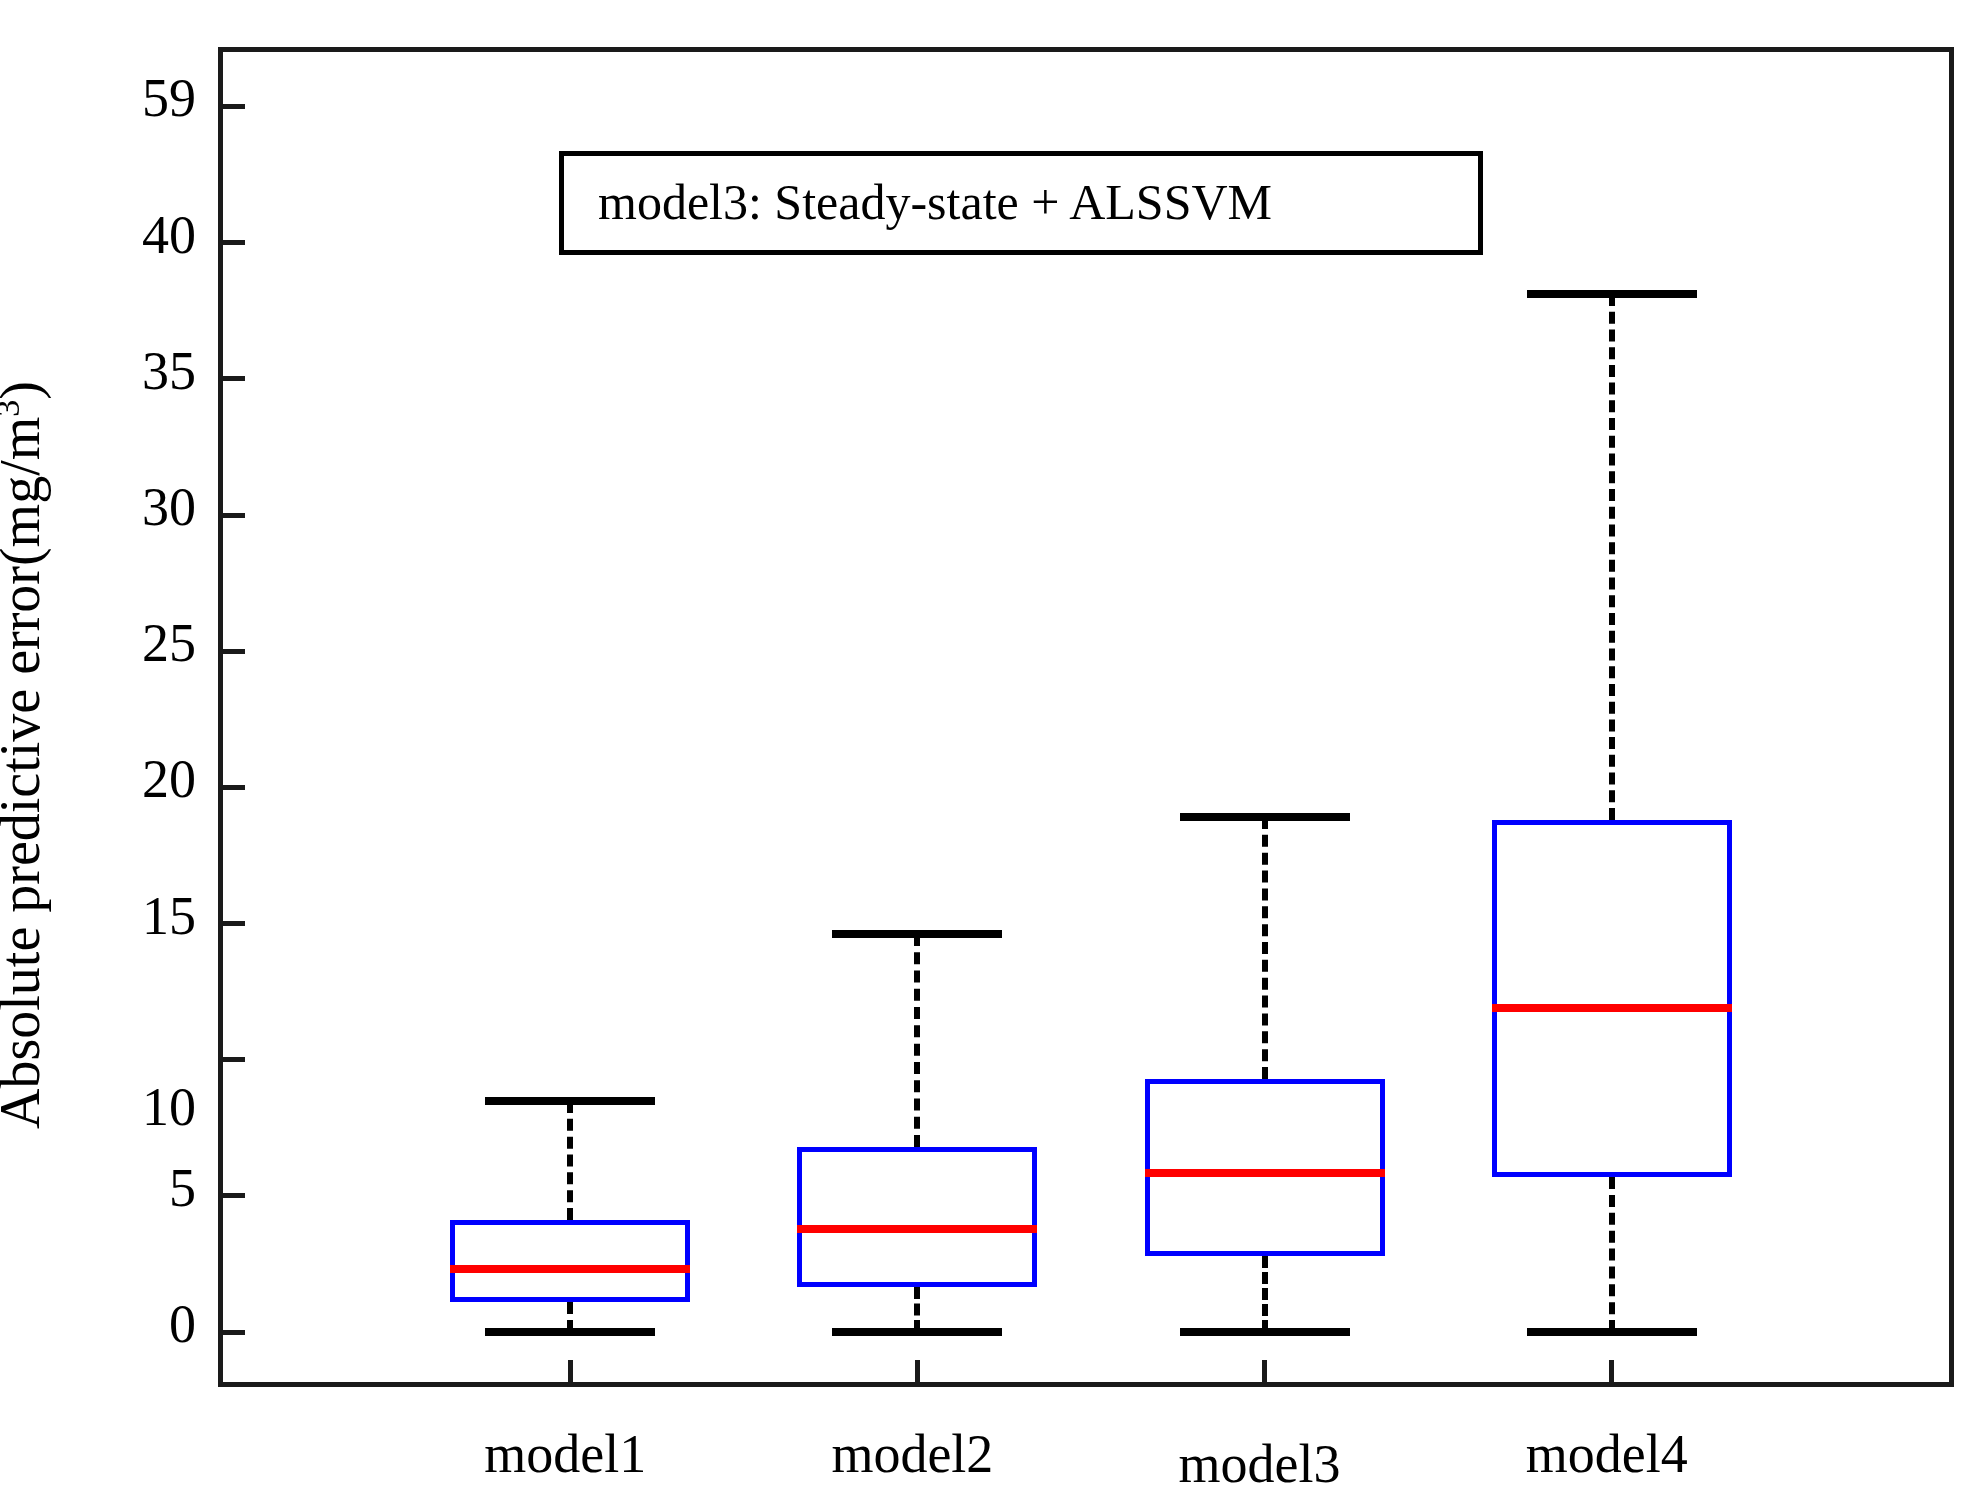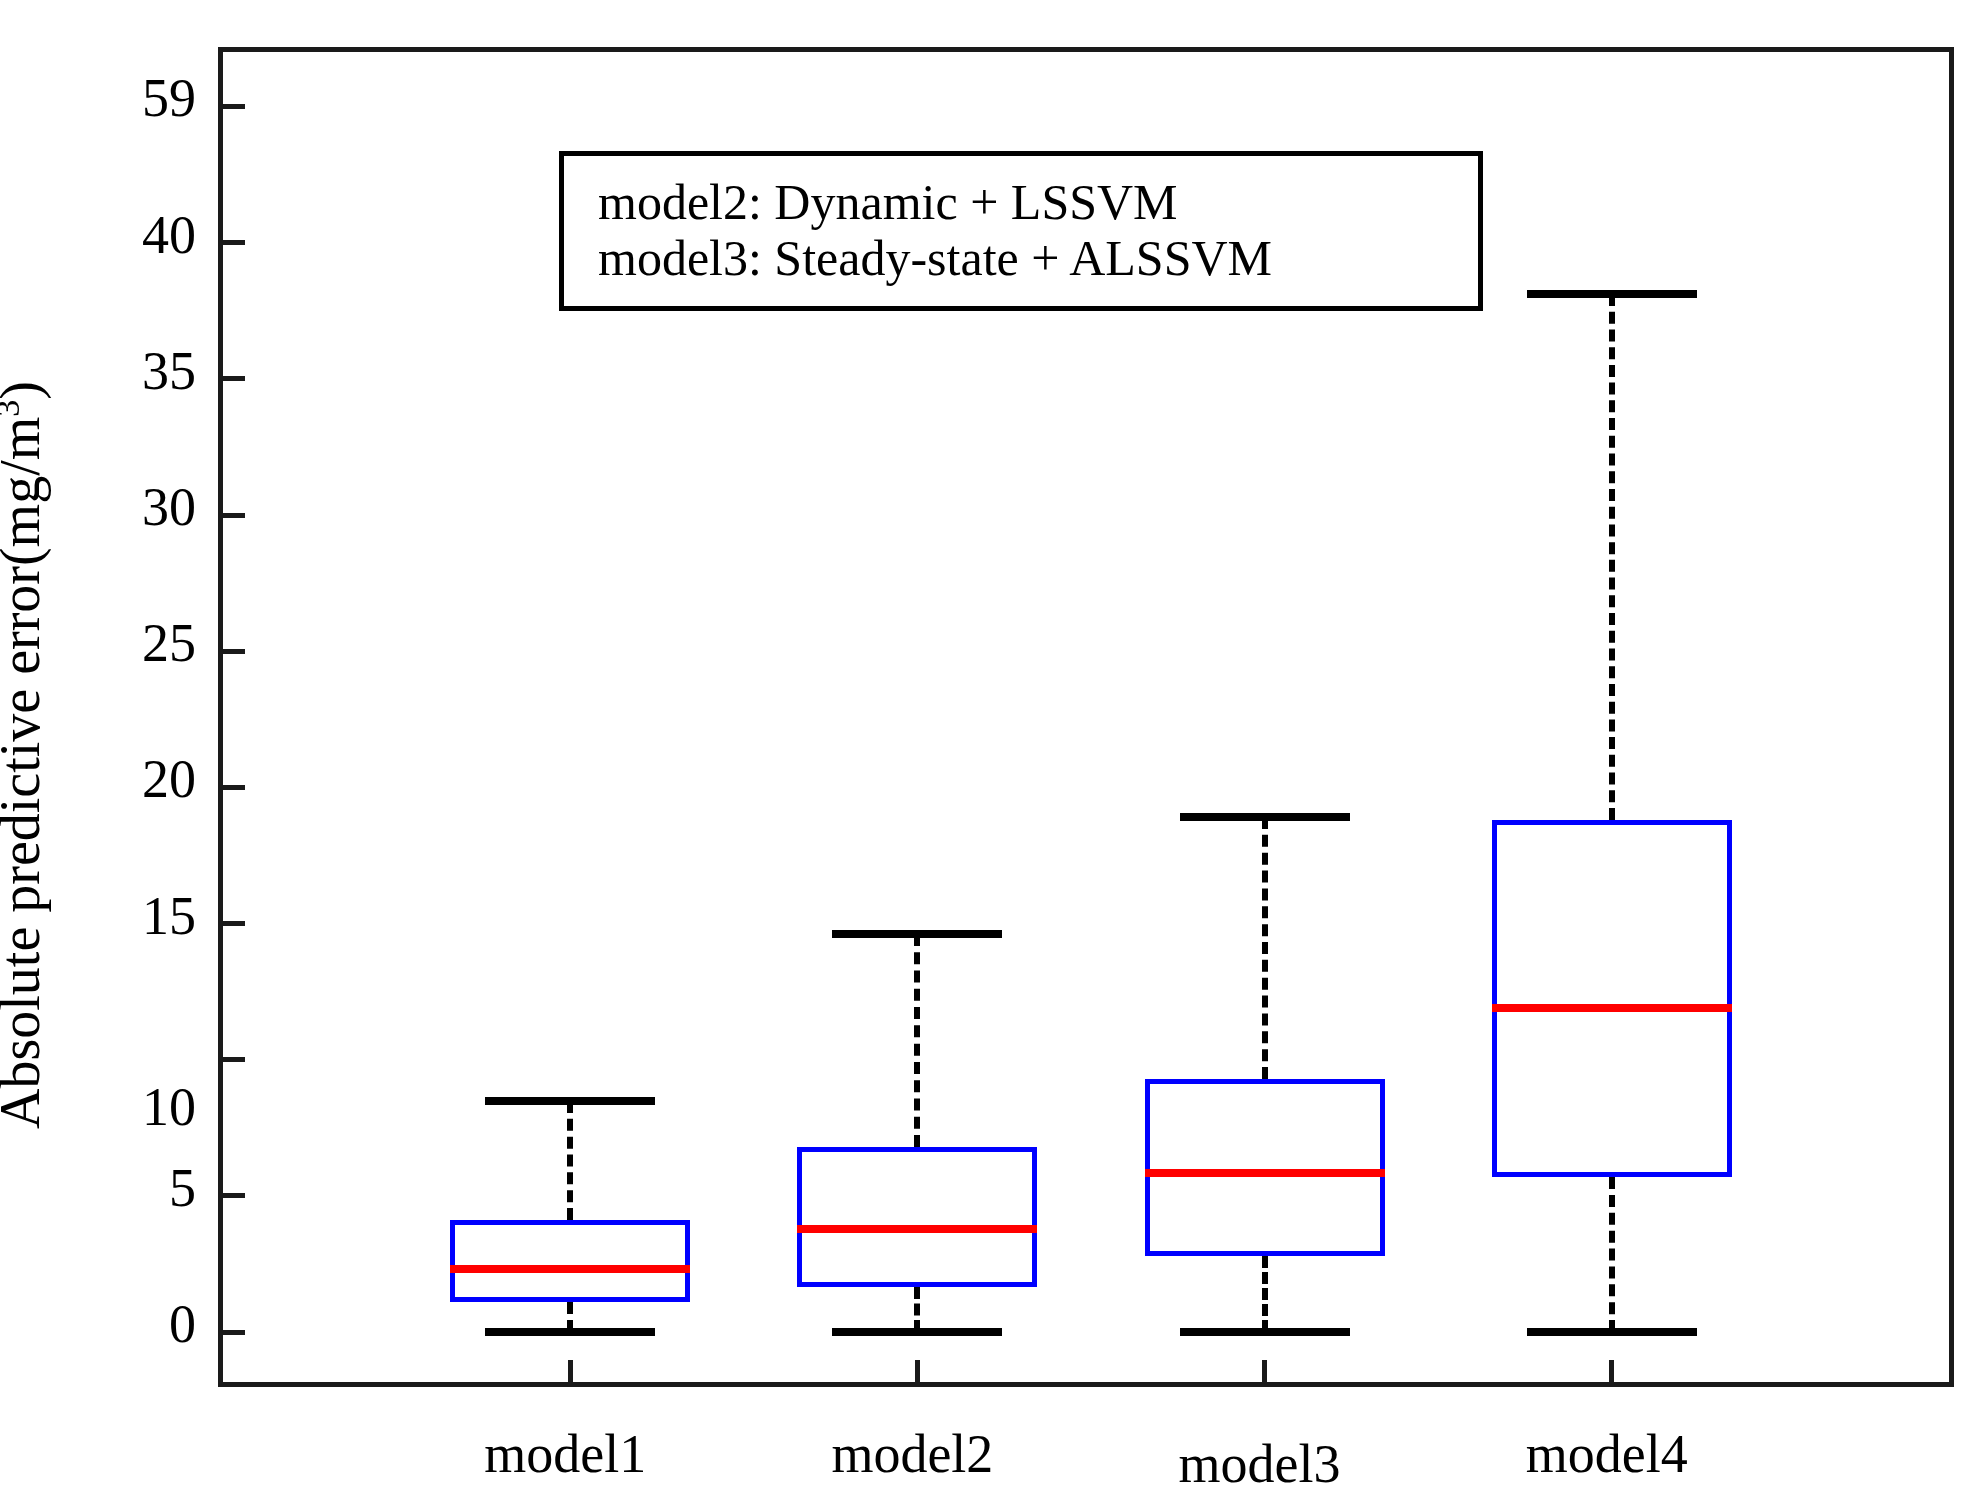--- a/index.html
+++ b/index.html
@@ -179,21 +179,20 @@
           <div class="bp-whisker" style="left: 1385.8px; top: 242.398px; height: 525.65px;"></div>
           <div class="bp-whisker" style="left: 1385.8px; top: 1124.84px; height: 155.244px;"></div>
           <div class="bp-cap" style="left: 1303.8px; top: 238.398px; width: 170px;"></div>
           <div class="bp-cap" style="left: 1303.8px; top: 1276.08px; width: 170px;"></div>
           <div class="bp-box" style="left: 1268.8px; top: 768.049px; width: 240px; height: 356.789px;"></div>
           <div class="bp-median" style="left: 1268.8px; top: 951.976px; width: 240px;"></div>
         </div>
       </div>
 
     <div id="legend">
-        <div class="legend-line">model2: Dynamic + LSSVM</div>
         <div class="legend-line">model3: Steady-state + ALSSVM</div>
       </div>
   </div>
 
   <div id="xtick-labels">
       <div class="xtick-label" style="left: 565.2px; top: 1423px;">model1</div>
       <div class="xtick-label" style="left: 912.4px; top: 1423px;">model2</div>
       <div class="xtick-label" style="left: 1259.6px; top: 1423px; margin-top: 10px;">model3</div>
       <div class="xtick-label" style="left: 1606.8px; top: 1423px;">model4</div>
     </div>

